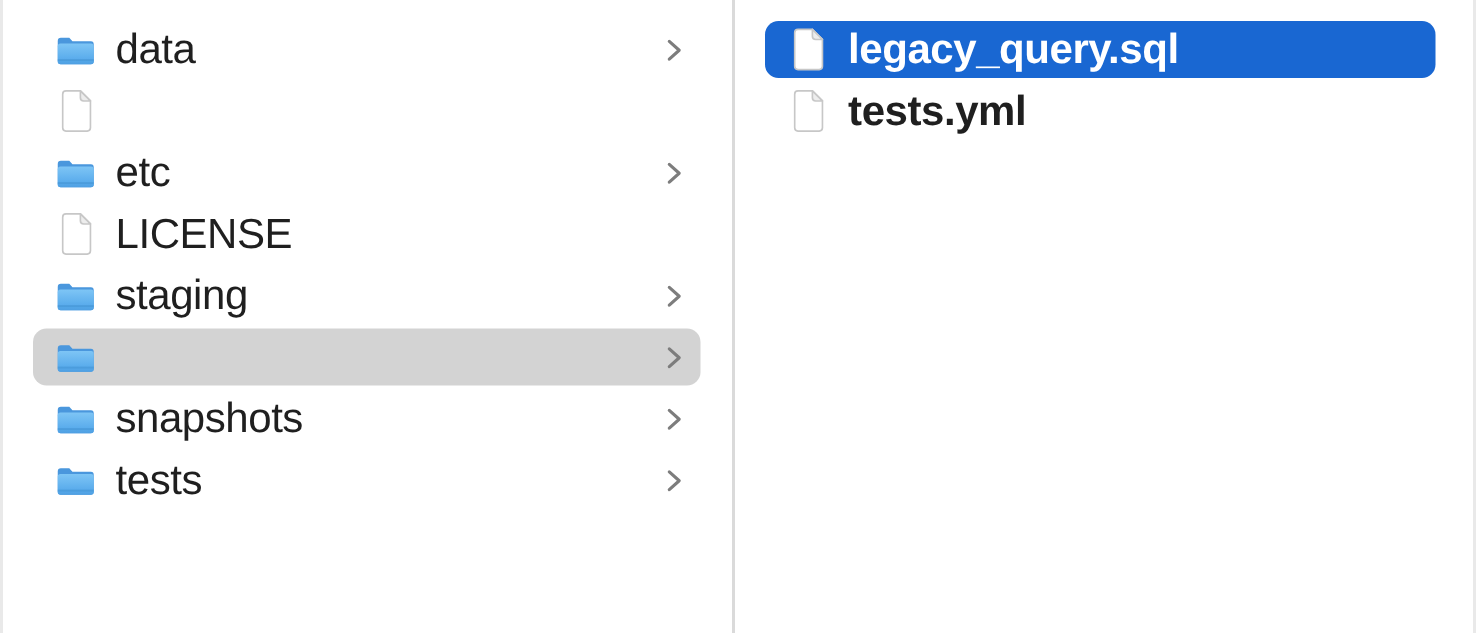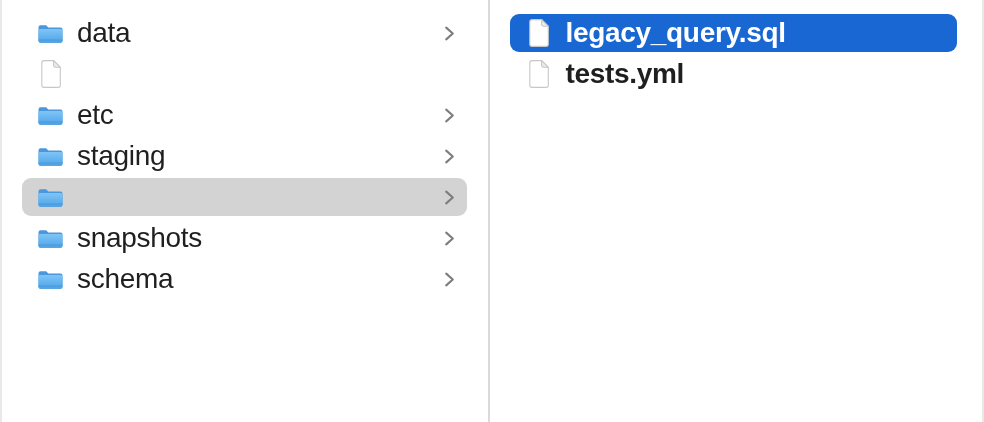--- a/index.html
+++ b/index.html
@@ -131,20 +131,35 @@
     </span>
     <span class="label">etc</span>
     <span class="chevron">
       <svg width="13" height="17" viewBox="0 0 13 17" aria-hidden="true">
         <path d="M3.2 2.6 L9.8 8.5 L3.2 14.4" fill="none" stroke="#7d7d7d" stroke-width="2.1" stroke-linecap="round" stroke-linejoin="round"></path>
       </svg>
     </span>
   </div>
       <div class="row sel-none">
     <span class="icon">
+
+      <svg class="svg-file" width="24" height="30" viewBox="0 0 24 30" aria-hidden="true">
+        <path d="M2.8 3.8 Q2.8 1.6 5 1.6 H14.6 L21.3 8.3 V26.2 Q21.3 28.4 19.1 28.4 H5 Q2.8 28.4 2.8 26.2 Z" fill="#ffffff" stroke="#c7c7c7" stroke-width="1.1"></path>
+        <path d="M14.6 1.6 V6.1 Q14.6 8.3 16.8 8.3 H21.3 Z" fill="#ededed" stroke="#c7c7c7" stroke-width="1.1" stroke-linejoin="round"></path>
+      </svg>
+    </span>
+    <span class="label">LICENSE</span>
+    <span class="chevron" style="visibility: hidden;">
+      <svg width="13" height="17" viewBox="0 0 13 17" aria-hidden="true">
+        <path d="M3.2 2.6 L9.8 8.5 L3.2 14.4" fill="none" stroke="#7d7d7d" stroke-width="2.1" stroke-linecap="round" stroke-linejoin="round"></path>
+      </svg>
+    </span>
+  </div>
+      <div class="row sel-none">
+    <span class="icon">
       <svg class="svg-folder" width="27" height="22" viewBox="0 0 27 22" aria-hidden="true">
         <defs>
           <linearGradient id="fg" x1="0" y1="0" x2="0" y2="1">
             <stop offset="0" stop-color="#7ec5f5"></stop>
             <stop offset="0.75" stop-color="#5aacec"></stop>
             <stop offset="1" stop-color="#4e9fe2"></stop>
           </linearGradient>
         </defs>
         <path d="M1.5 5.4 Q1.5 3.2 3.6 3.2 h5.6 l2.1 2.3 h12.3 Q25.5 5.5 25.5 7.6 V18.6 Q25.5 20.8 23.4 20.8 H3.6 Q1.5 20.8 1.5 18.6 Z" fill="#4a97dd"></path>
         <rect x="1.5" y="7" width="24" height="13.8" rx="1.8" fill="url(#fg)"></rect>
@@ -213,21 +228,21 @@
             <stop offset="0.75" stop-color="#5aacec"></stop>
             <stop offset="1" stop-color="#4e9fe2"></stop>
           </linearGradient>
         </defs>
         <path d="M1.5 5.4 Q1.5 3.2 3.6 3.2 h5.6 l2.1 2.3 h12.3 Q25.5 5.5 25.5 7.6 V18.6 Q25.5 20.8 23.4 20.8 H3.6 Q1.5 20.8 1.5 18.6 Z" fill="#4a97dd"></path>
         <rect x="1.5" y="7" width="24" height="13.8" rx="1.8" fill="url(#fg)"></rect>
         <rect x="1.5" y="17.4" width="24" height="1.3" fill="#4292d2" opacity="0.55"></rect>
       </svg>
 
     </span>
-    <span class="label">schema</span>
+    <span class="label">tests</span>
     <span class="chevron">
       <svg width="13" height="17" viewBox="0 0 13 17" aria-hidden="true">
         <path d="M3.2 2.6 L9.8 8.5 L3.2 14.4" fill="none" stroke="#7d7d7d" stroke-width="2.1" stroke-linecap="round" stroke-linejoin="round"></path>
       </svg>
     </span>
   </div>
     </div>
   <div class="column column-right">
       <div class="row sel-active">
     <span class="icon">

